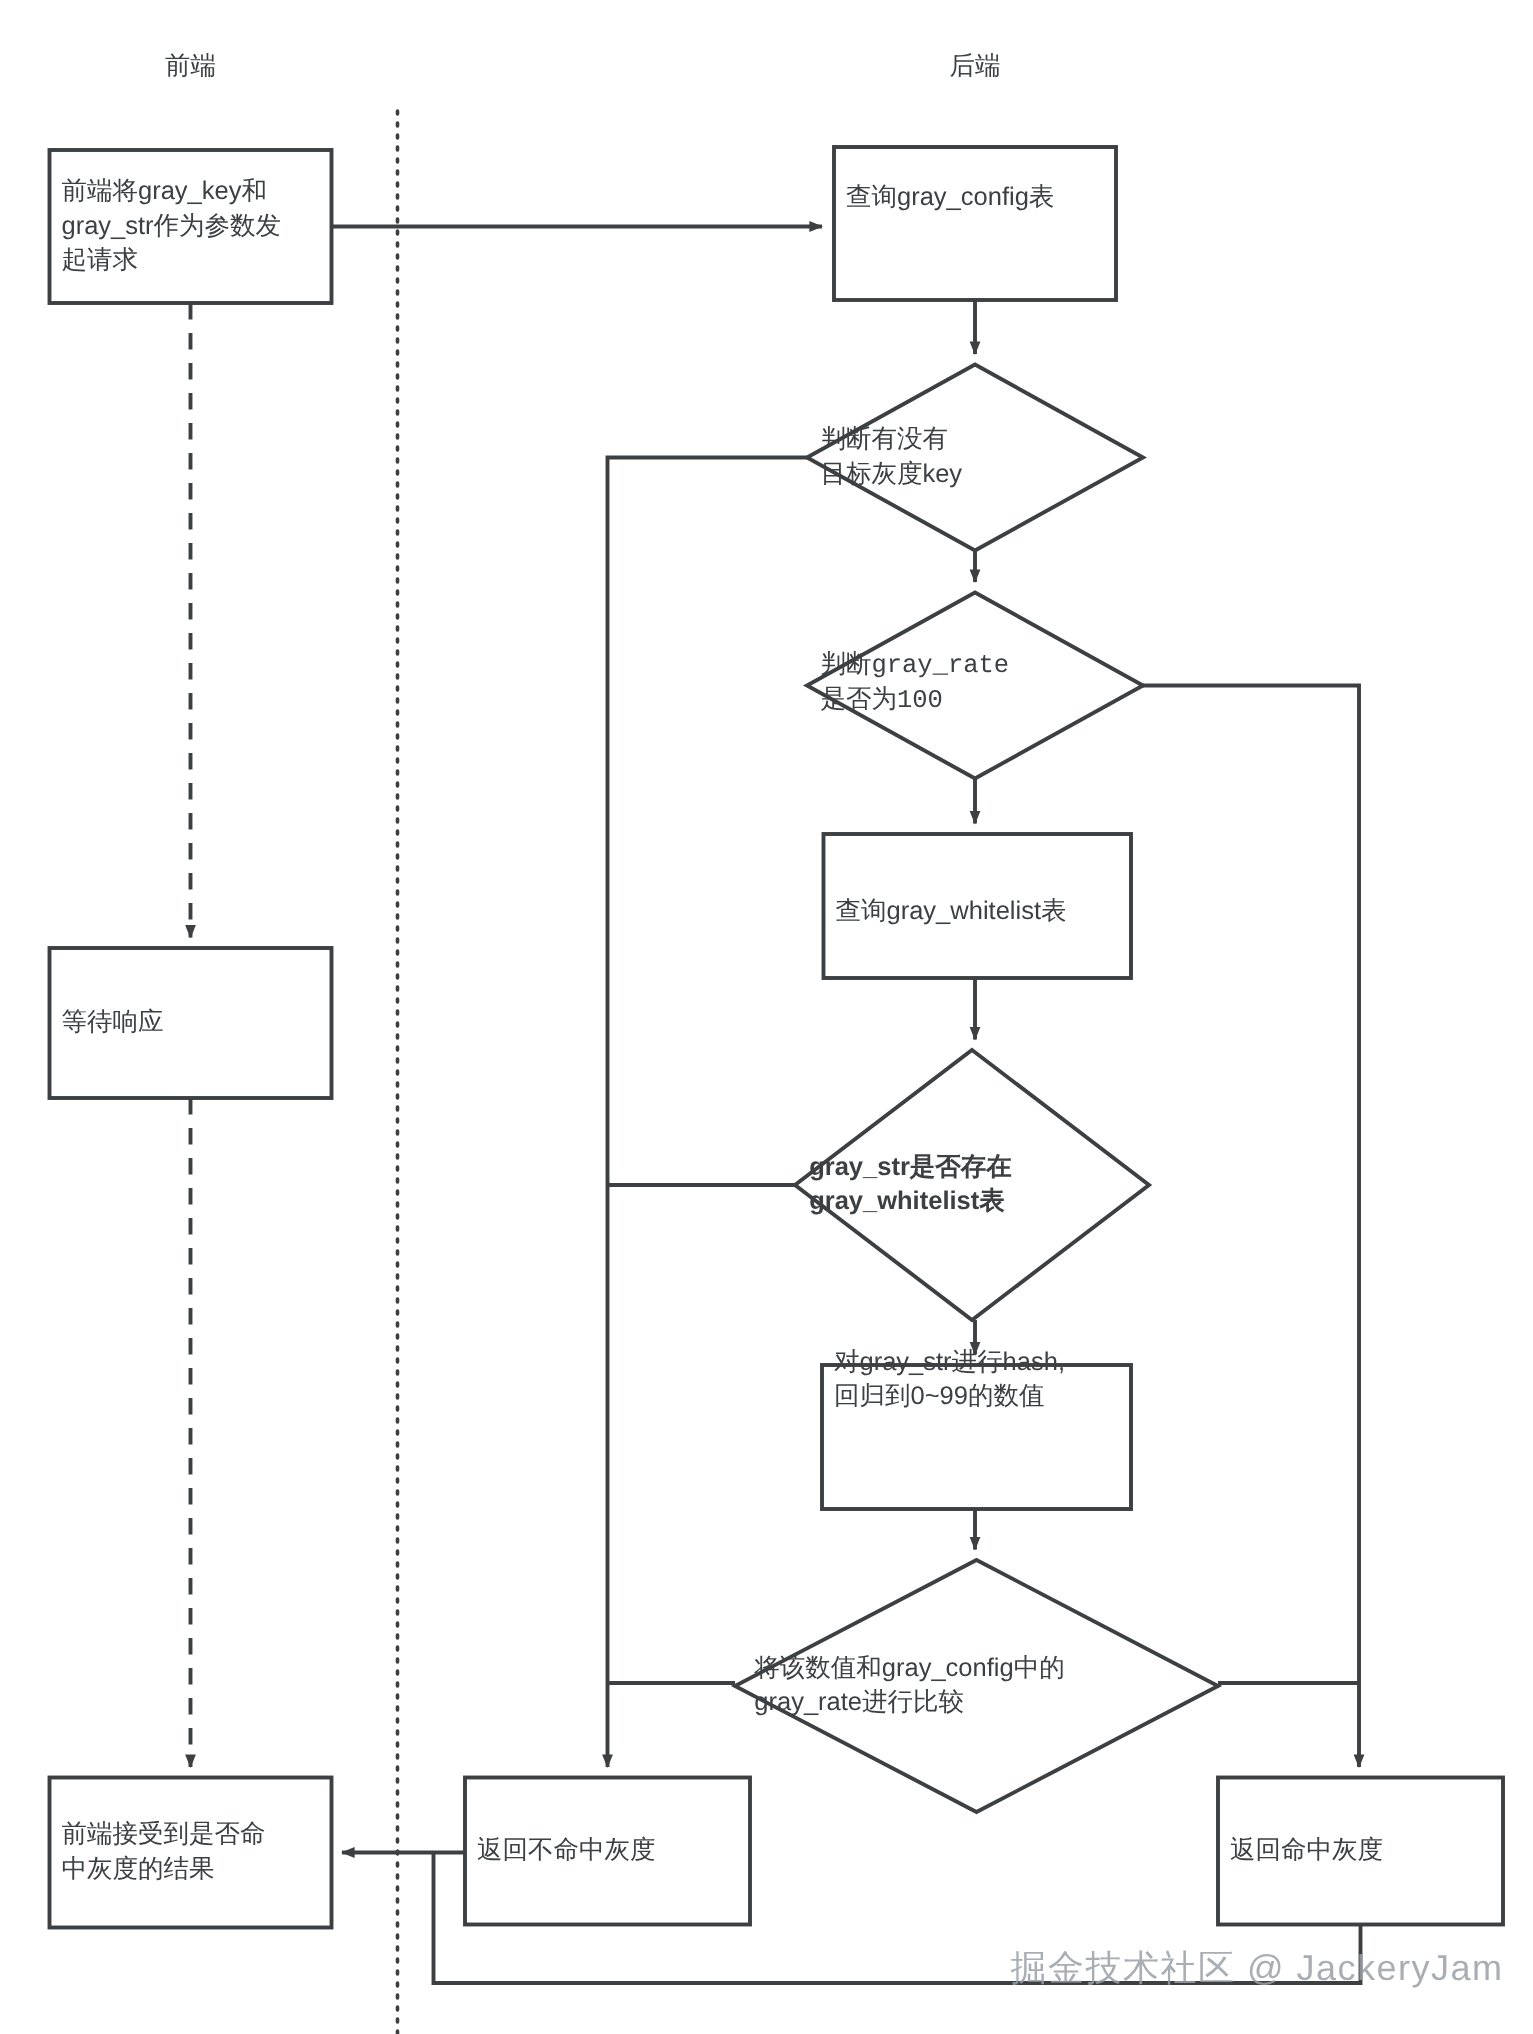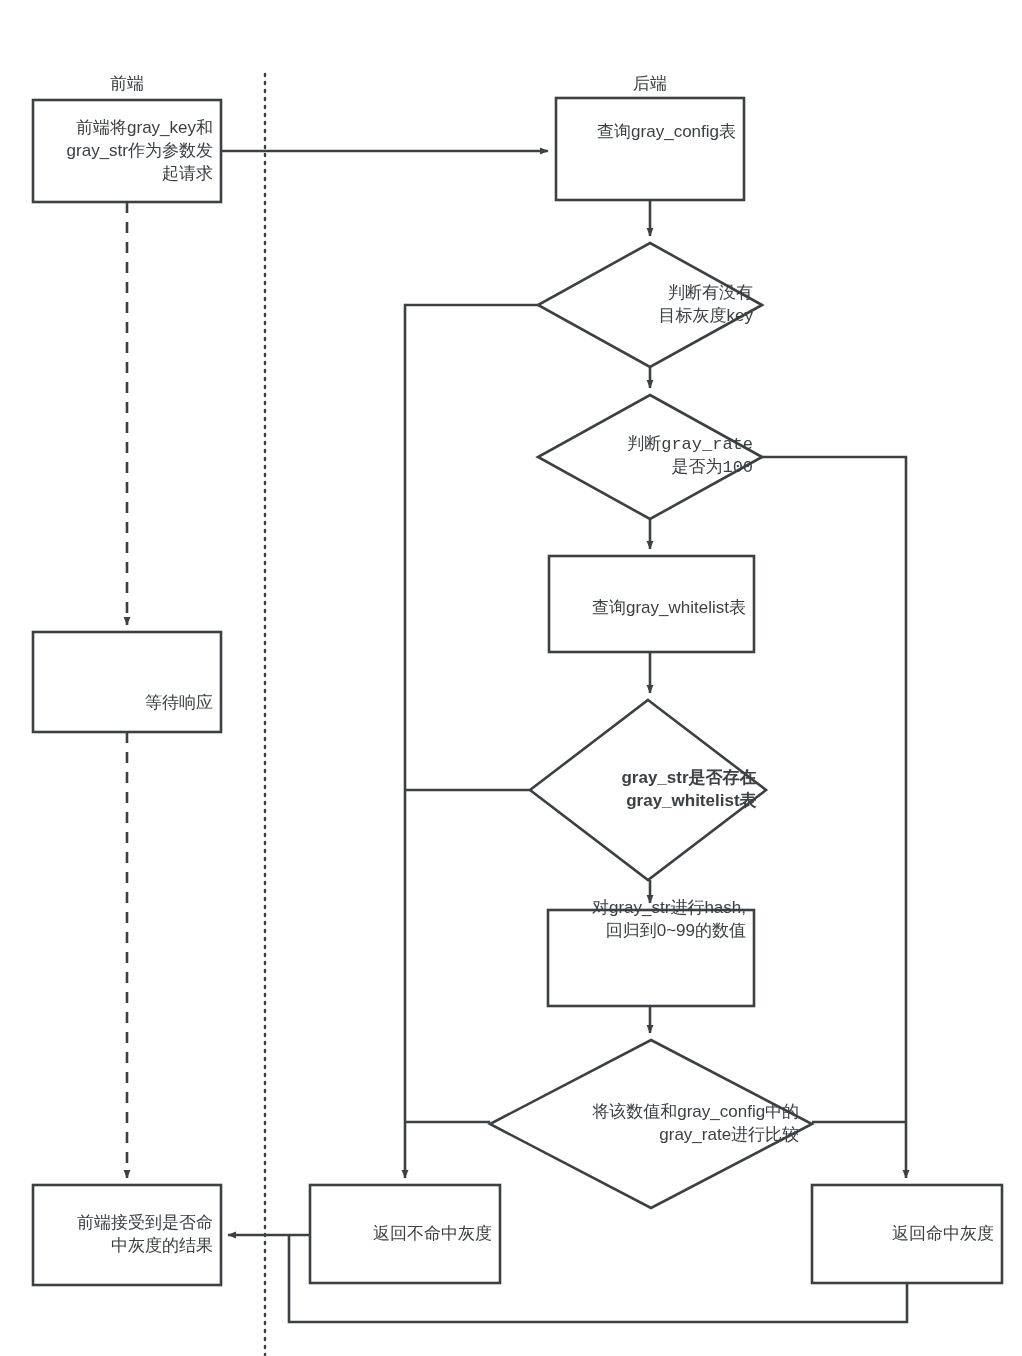--- a/index.html
+++ b/index.html
@@ -22,28 +22,27 @@
     left: 0;
     top: 0;
   }
   .lane-title {
     position: absolute;
     font-size: 17px;
     color: #3c4043;
     text-align: right;
     white-space: nowrap;
     transform: translateX(-50%);
-    margin-top: 40px;
   }
   .node-label {
     position: absolute;
     font-size: 17px;
     line-height: 1.34;
     color: #3c4043;
-    text-align: right;
+    text-align: left;
     white-space: pre-line;
     transform: translate(-50%, -50%);
     pointer-events: none;
   }
   .watermark {
     position: absolute;
     font-size: 24px;
     color: #9aa0a6;
     letter-spacing: 1px;
     white-space: nowrap;
@@ -94,21 +93,21 @@
         <rect x="310" y="1185" width="190" height="98" fill="#ffffff" stroke="#3c4043" stroke-width="2.6"></rect>
         <rect x="812" y="1185" width="190" height="98" fill="#ffffff" stroke="#3c4043" stroke-width="2.6"></rect>
       </g>
     <line id="lane-divider" stroke="#3c4043" stroke-width="2.4" stroke-dasharray="2 6" stroke-linecap="round" x1="265" x2="265" y1="74" y2="1356"></line>
   </svg>
 
   <div id="label-layer">
       <div class="node-label" style="left: 127px; top: 151px; width: 172px;">前端将gray_key和
 gray_str作为参数发
 起请求</div>
-      <div class="node-label" style="left: 127px; top: 703px; width: 172px;">等待响应</div>
+      <div class="node-label" style="left: 127px; top: 682px; width: 172px;">等待响应</div>
       <div class="node-label" style="left: 127px; top: 1235px; width: 172px;">前端接受到是否命
 中灰度的结果</div>
       <div class="node-label" style="left: 650px; top: 132px; width: 172px;">查询gray_config表</div>
       <div class="node-label" style="left: 650px; top: 305px; width: 206.08px;">判断有没有
 目标灰度key</div>
       <div class="node-label" style="left: 650px; top: 457px; width: 206.08px; font-family: Liberation Mono, monospace;">判断gray_rate
 是否为100</div>
       <div class="node-label" style="left: 651.5px; top: 608px; width: 189px;">查询gray_whitelist表</div>
       <div class="node-label" style="left: 648px; top: 790px; width: 217.12px; font-weight: bold;">gray_str是否存在
 gray_whitelist表</div>
@@ -116,13 +115,14 @@
 回归到0~99的数值</div>
       <div class="node-label" style="left: 651px; top: 1124px; width: 296.24px;">将该数值和gray_config中的
 gray_rate进行比较</div>
       <div class="node-label" style="left: 405px; top: 1234px; width: 174px;">返回不命中灰度</div>
       <div class="node-label" style="left: 907px; top: 1234px; width: 174px;">返回命中灰度</div>
     </div>
 
   <div class="lane-title" style="left:127px; top:32px;">前端</div>
   <div class="lane-title" style="left:650px; top:32px;">后端</div>
 
+  <div class="watermark" style="left:838px; top:1312px;">掘金技术社区 @ JackeryJam</div>
 </div>
 
 </body></html>

